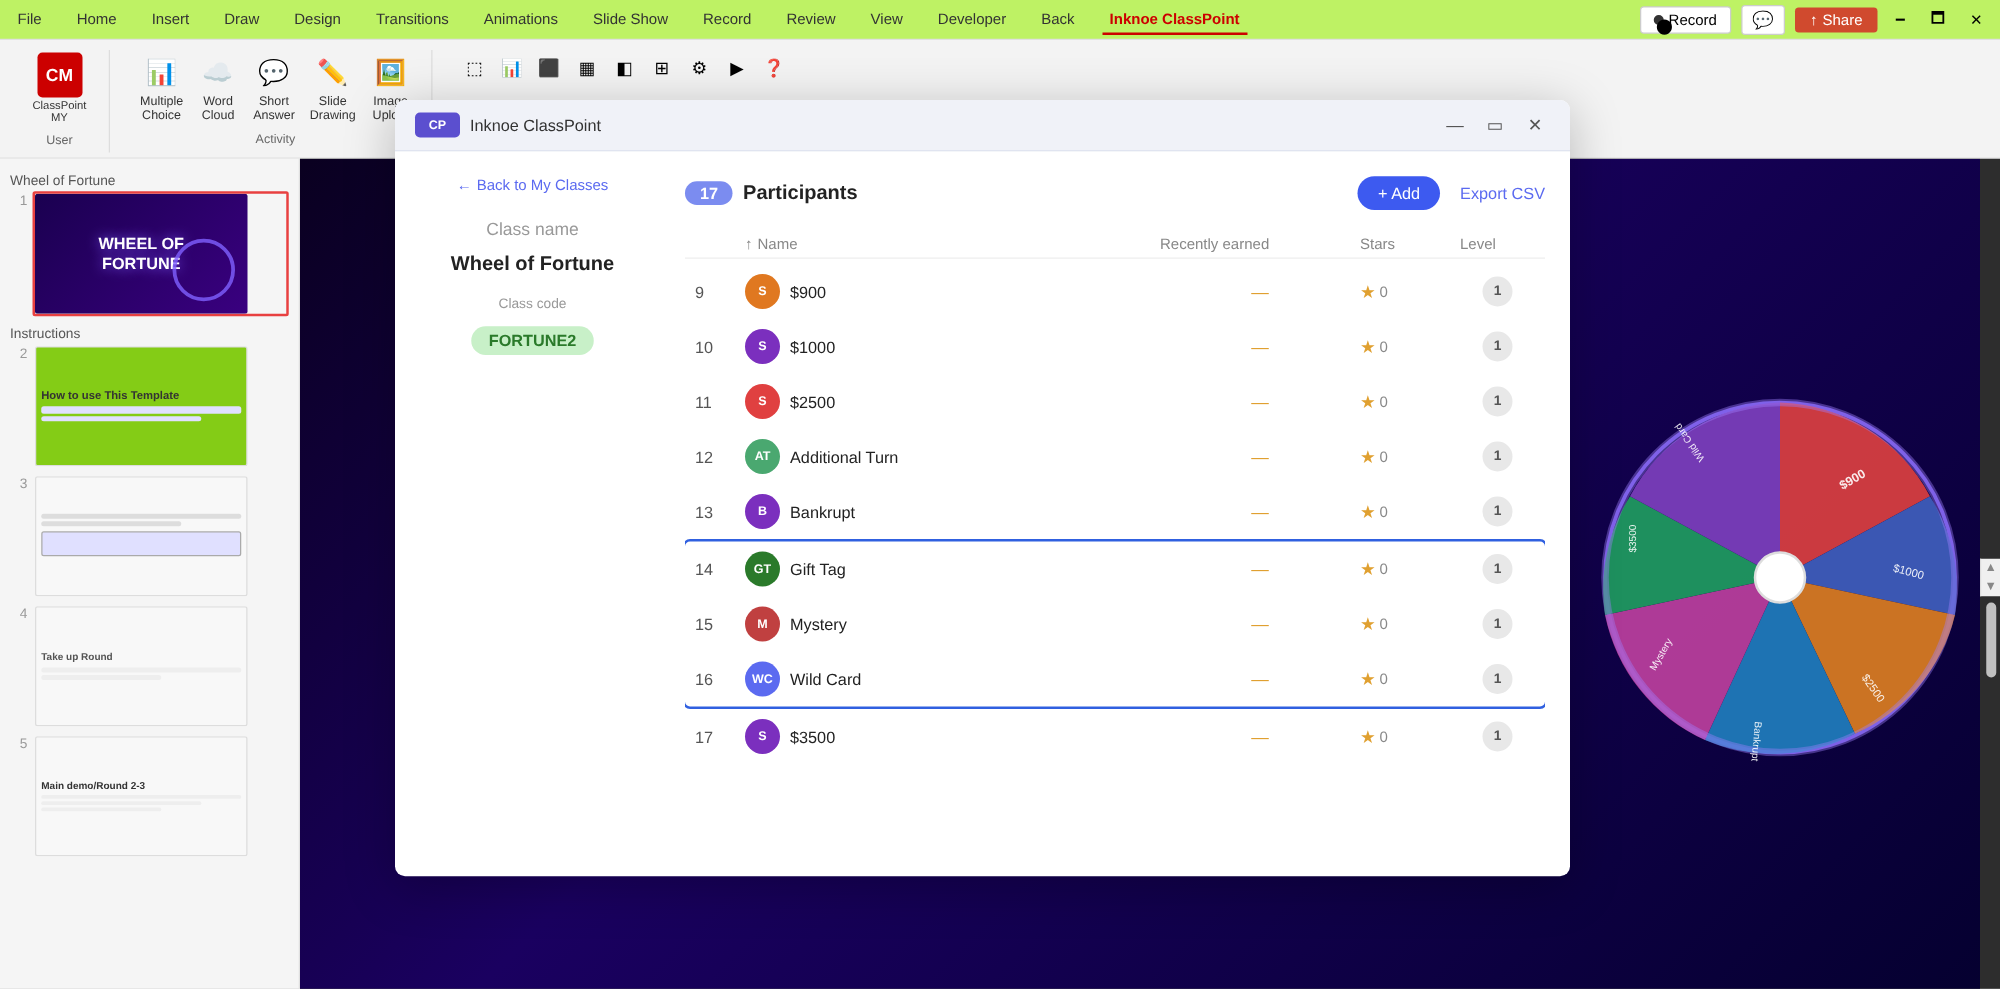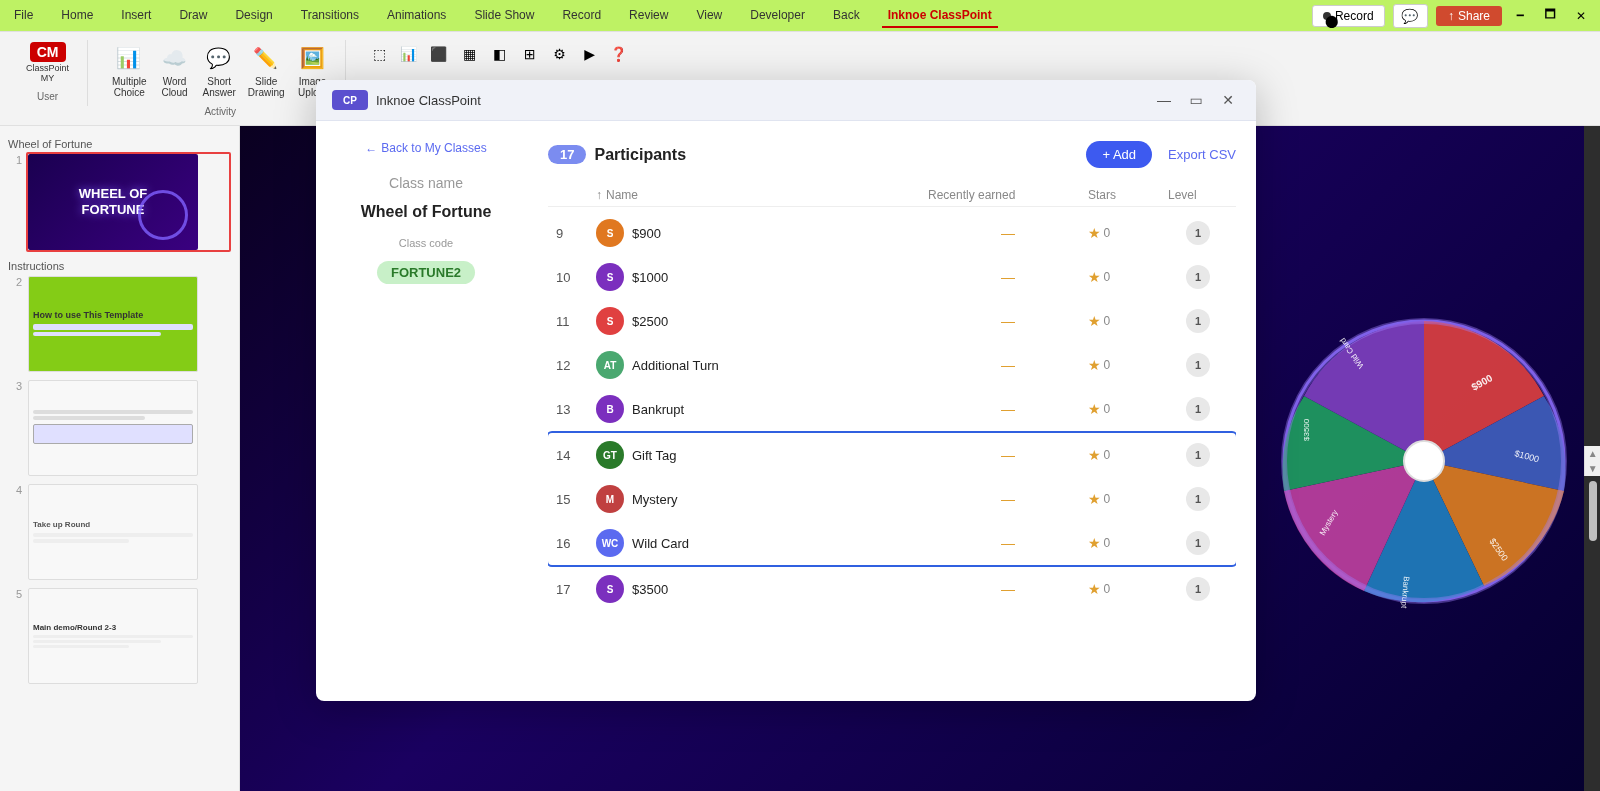--- a/index.html
+++ b/index.html
@@ -21,21 +21,21 @@
     .ribbon { background: #f3f3f3; border-bottom: 1px solid #e0e0e0; padding: 4px 8px 0; }
     .ribbon-content { display: flex; align-items: flex-start; padding: 4px 0; gap: 8px; }
     .ribbon-group { display: flex; flex-direction: column; align-items: center; border-right: 1px solid #ddd; padding: 0 12px 4px; gap: 4px; }
     .ribbon-group:last-child { border-right: none; }
     .ribbon-group-label { font-size: 10px; color: #666; margin-top: 2px; }
     .ribbon-btns { display: flex; gap: 4px; align-items: center; }
     .ribbon-btn { display: flex; flex-direction: column; align-items: center; gap: 2px; cursor: pointer; padding: 2px 4px; border-radius: 3px; min-width: 40px; }
     .ribbon-btn .icon-box { width: 32px; height: 32px; display: flex; align-items: center; justify-content: center; font-size: 20px; }
     .ribbon-btn .btn-label { font-size: 10px; color: #333; text-align: center; }
     .classpoint-btn { display: flex; flex-direction: column; align-items: center; cursor: pointer; padding: 2px 6px; }
-    .classpoint-avatar { width: 36px; height: 20px; background: #c00; border-radius: 4px; display: flex; align-items: center; justify-content: center; color: white; font-weight: bold; font-size: 14px; }
+    .classpoint-avatar { width: 36px; height: 36px; background: #c00; border-radius: 4px; display: flex; align-items: center; justify-content: center; color: white; font-weight: bold; font-size: 14px; }
     .classpoint-label { font-size: 9px; color: #333; text-align: center; margin-top: 1px; }
 
     
     .icon-row { display: flex; gap: 2px; }
     .small-icon-btn { width: 28px; height: 28px; display: flex; align-items: center; justify-content: center; border-radius: 3px; cursor: pointer; font-size: 14px; }
 
     
     .main-area { display: flex; height: calc(791px - 32px - 90px); }
     .slide-panel { width: 240px; background: #f5f5f5; border-right: 1px solid #e0e0e0; overflow-y: auto; padding: 8px; }
     .slide-group-label { font-size: 11px; color: #555; padding: 4px 0 2px; font-weight: 500; }

